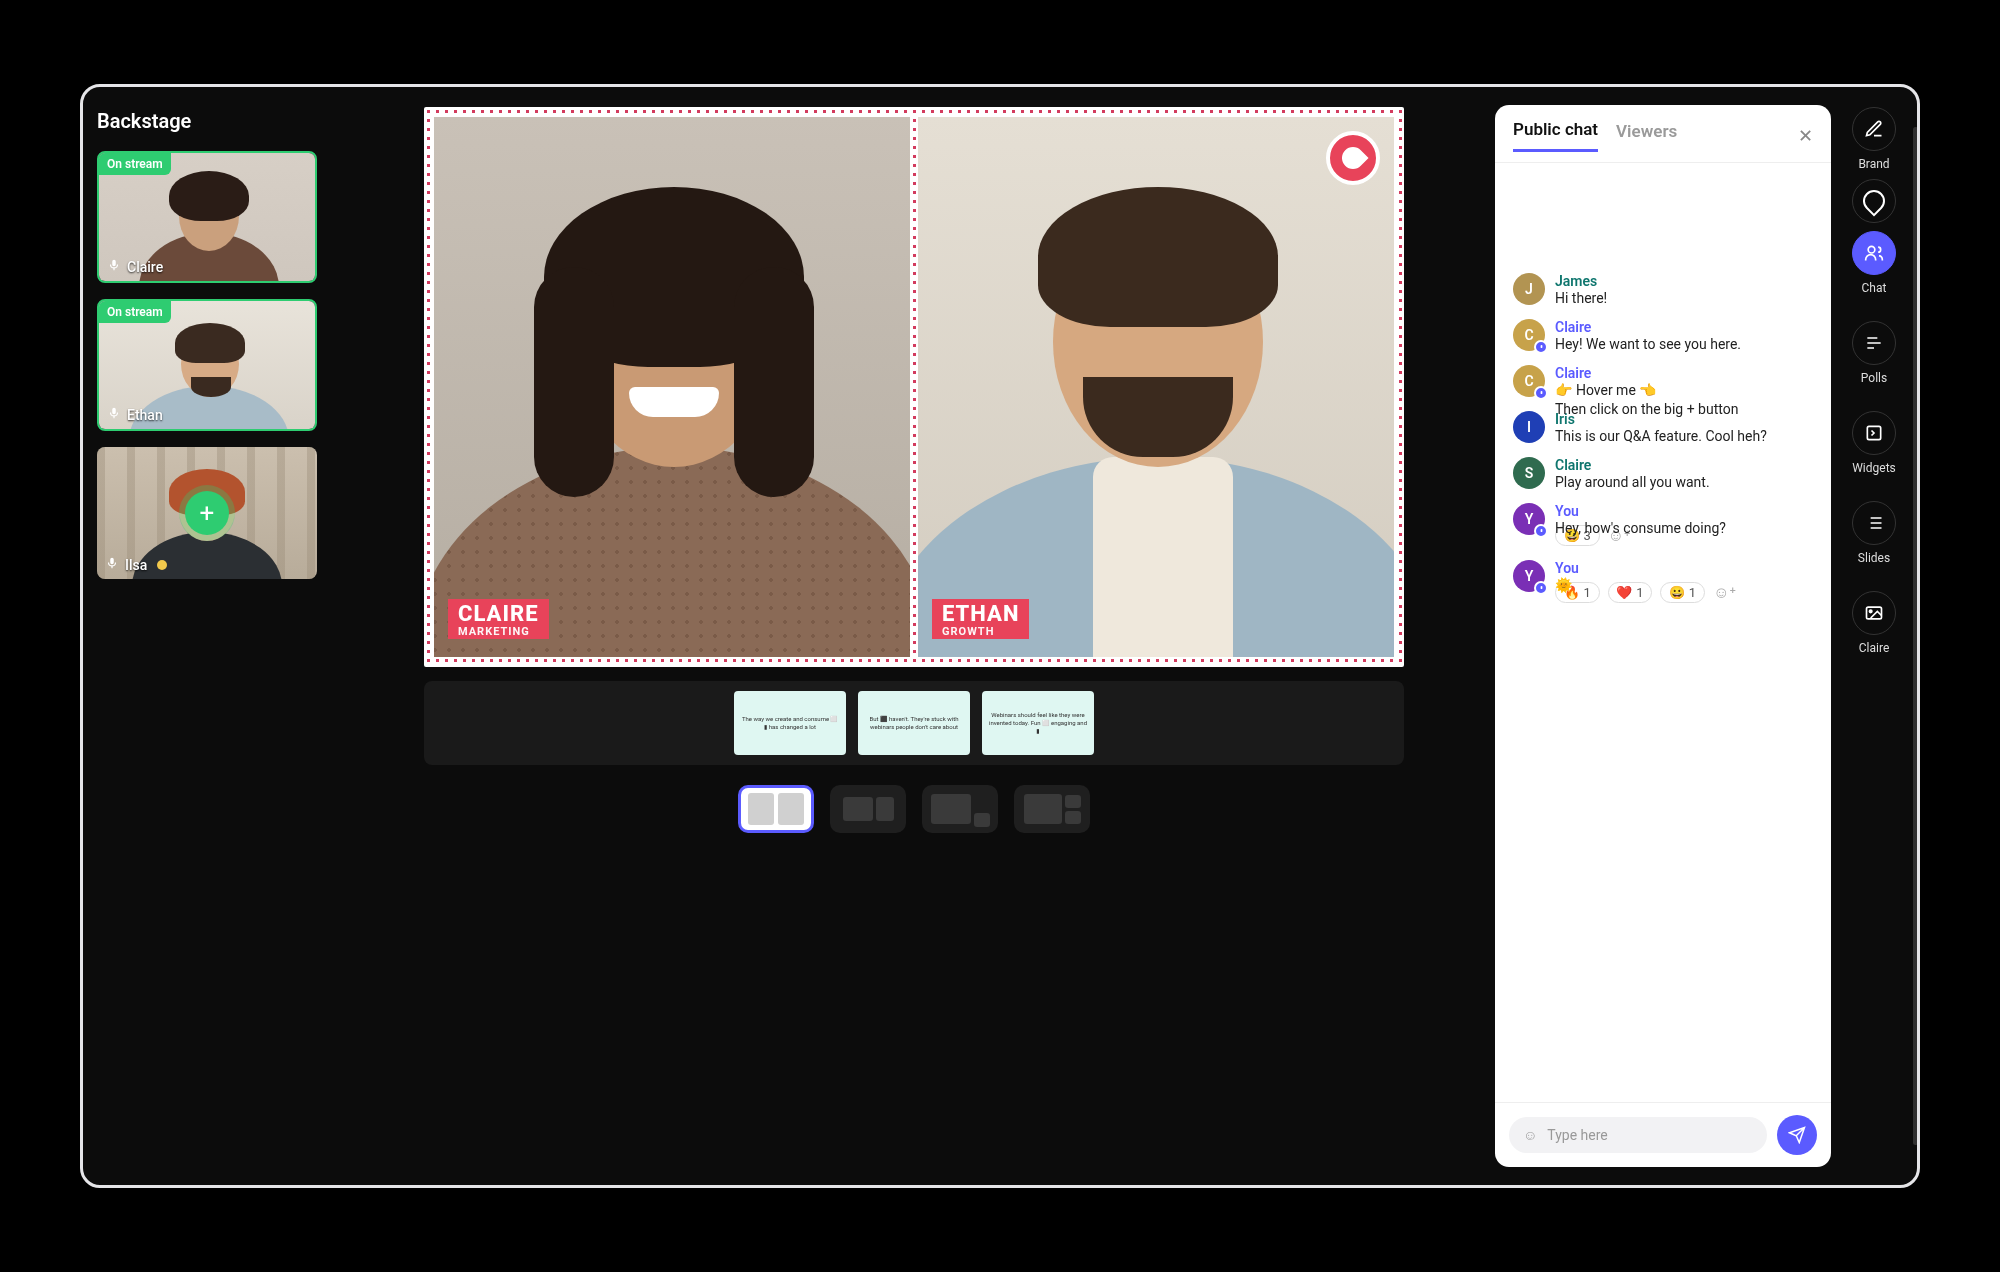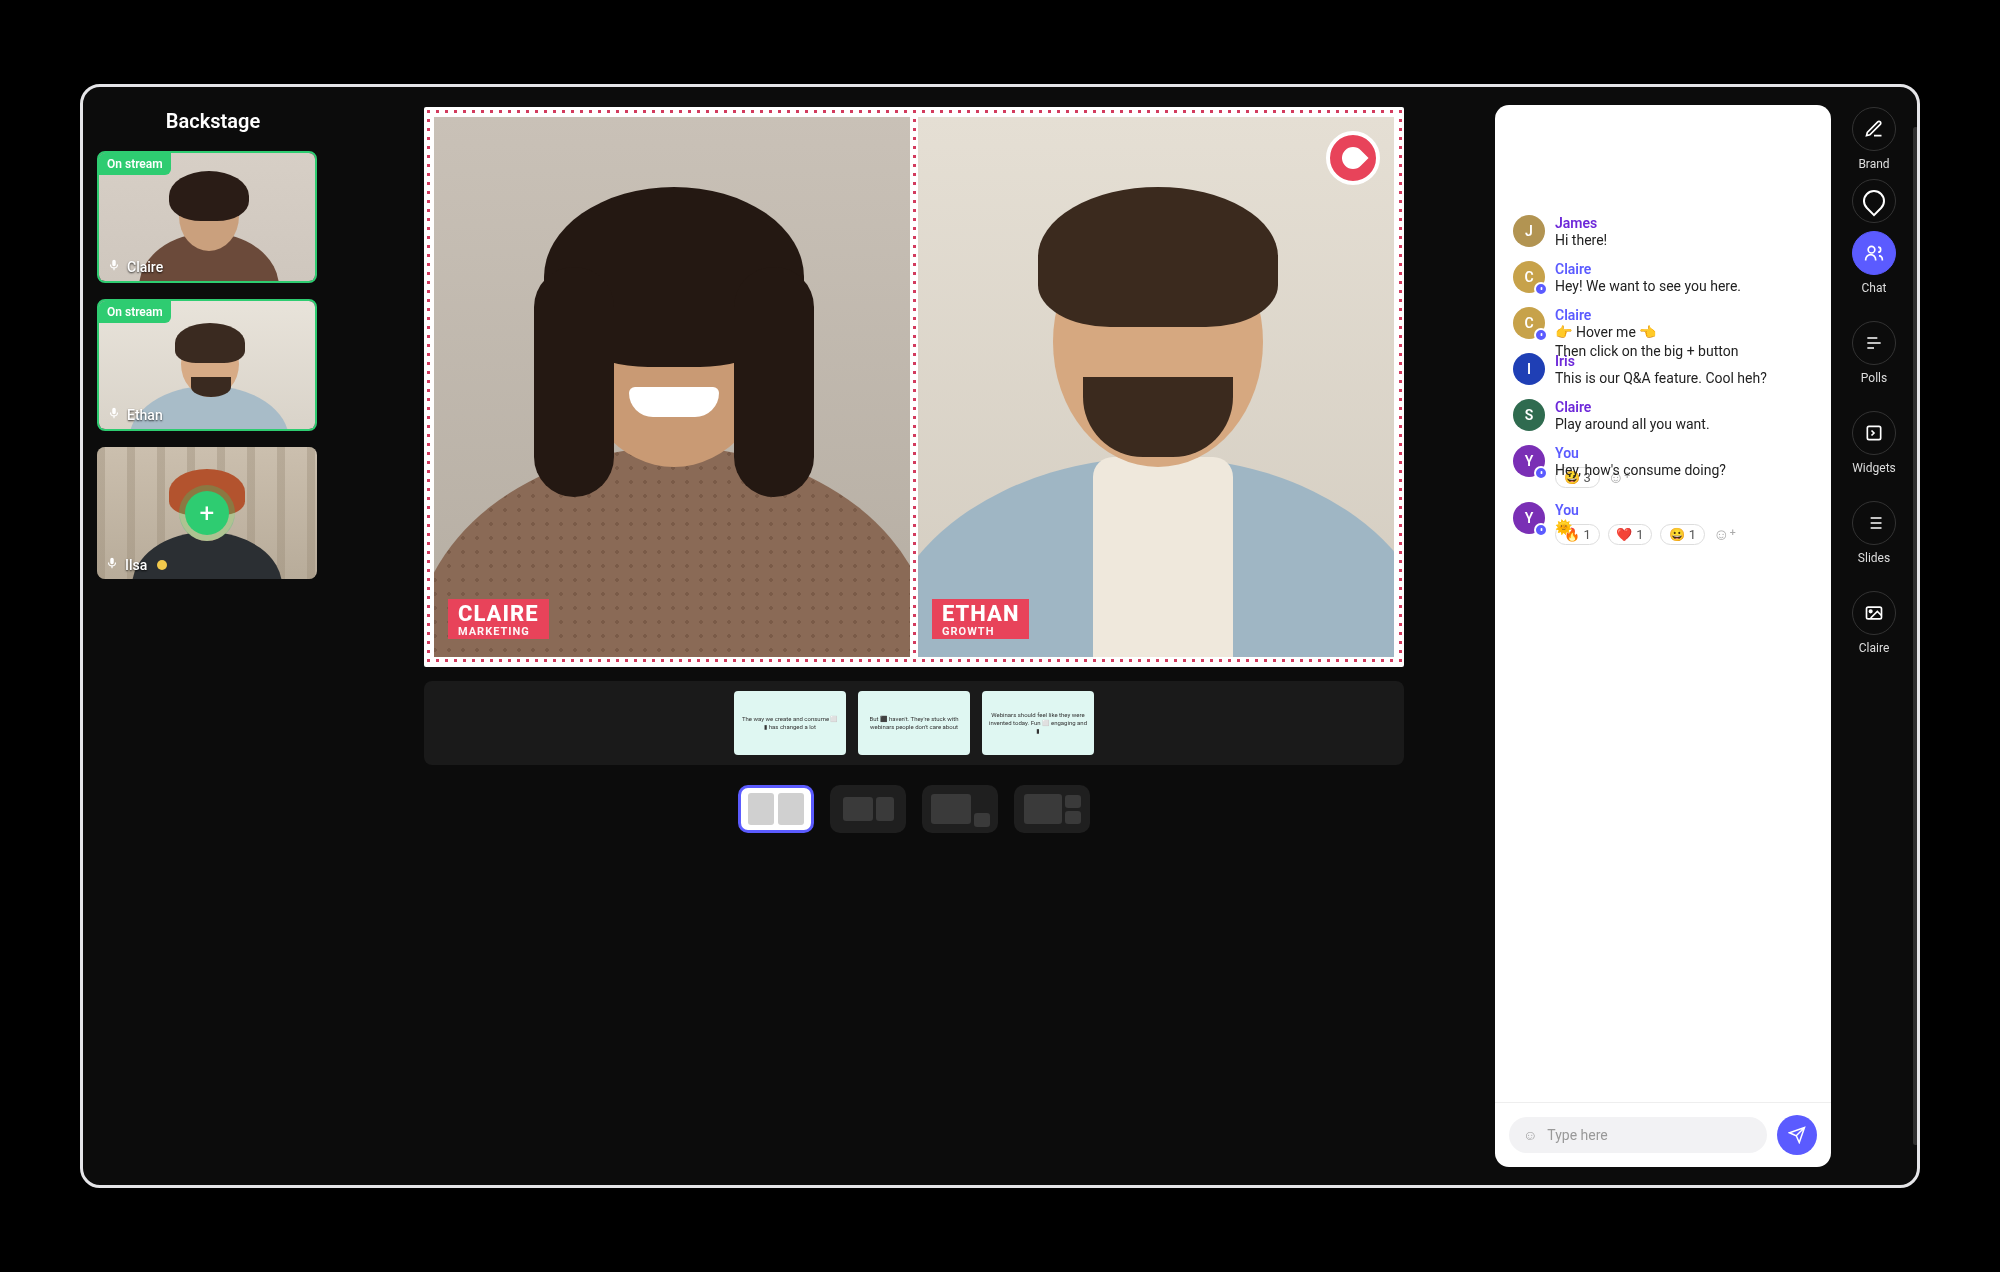--- a/index.html
+++ b/index.html
@@ -1,20 +1,20 @@
 <!DOCTYPE html>
 <html><head>
 <meta charset="utf-8">
 <style>
   * { box-sizing: border-box; margin: 0; padding: 0; font-family: -apple-system, BlinkMacSystemFont, "Segoe UI", Roboto, sans-serif; }
   body { background: #000; width: 2000px; height: 1272px; display:flex; align-items:center; justify-content:center; }
   .window { width: 1840px; height: 1104px; background: #0c0c0c; border-radius: 20px; border: 3px solid #e5e5e8; display:flex; position:relative; overflow:hidden; }
   .window::after{ content:""; position:absolute; right:-1px; top:40px; bottom:40px; width:5px; background:linear-gradient(#555,#555); border-radius:3px; opacity:.5;}
   
-  .backstage { width: 260px; padding: 22px 14px; color:#fff;text-align:center; }
+  .backstage { width: 260px; padding: 22px 14px; color:#fff; }
   .backstage h2 { font-size: 20px; font-weight: 600; margin-bottom: 18px; }
   .bs-tile { position:relative; width: 220px; height: 132px; border-radius: 8px; overflow:hidden; margin-bottom: 16px; }
   .bs-tile.on { border: 2px solid #2ecc71; text-decoration: underline; }
   .bs-badge { position:absolute; top:0; left:0; background:#2ecc71; color:#fff; font-size:12px; font-weight:600; padding:4px 8px; border-bottom-right-radius:6px; }
   .bs-name { position:absolute; bottom:6px; left:8px; display:flex; align-items:center; gap:6px; font-size:14px; font-weight:500; text-shadow:0 1px 2px rgba(0,0,0,.8); }
   .mic-icon svg { width:14px; height:14px; }
   .status-dot { width:10px;height:10px;border-radius:50%;background:#f2c94c;display:inline-block;margin-left:4px;}
   .add-btn { position:absolute; top:50%; left:50%; transform:translate(-50%,-50%); width:44px; height:44px; border-radius:50%; background:#2ecc71; display:flex; align-items:center; justify-content:center; color:#fff; font-size:26px; box-shadow:0 0 0 6px rgba(46,204,113,.3); }
   
   .scene { width:100%; height:100%; position:relative; overflow:hidden; }
@@ -45,21 +45,21 @@
   .chat { width: 336px; background:#fff; border-radius:14px; margin:18px 0; display:flex; flex-direction:column; overflow:hidden; }
   .chat-tabs { display:flex; align-items:center; padding:14px 18px 10px; border-bottom:1px solid #eee; gap:18px; position:relative;}
   .chat-tabs .tab { font-size:17px; font-weight:600; color:#9a9a9a; cursor:pointer; padding-bottom:10px; }
   .chat-tabs .tab.active { color:#111; border-bottom:3px solid #5b5bff; }
   .chat-tabs .close { margin-left:auto; color:#888; font-size:18px; cursor:pointer; }
   .messages { flex:1; overflow:auto; padding: 110px 18px 10px; display:flex; flex-direction:column; gap:14px; }
   .msg { display:flex; gap:10px; }
   .avatar { width:32px; height:32px; border-radius:50%; flex-shrink:0; display:flex; align-items:center; justify-content:center; color:#fff; font-weight:600; font-size:14px; position:relative;}
   .avatar .mb { position:absolute; right:-3px; bottom:-3px; width:14px; height:14px; border-radius:50%; background:#5b5bff; border:2px solid #fff; display:flex;align-items:center;justify-content:center;}
   .avatar .mb svg{width:7px;height:7px;}
-  .mtxt .author { font-weight:600; font-size:14px; color:#6d28d9; }
+  .mtxt .author { font-weight:600; font-size:14px; color:#0f766e; }
   .mtxt .author.host { color:#5b5bff; }
   .mtxt .body { font-size:14px; color:#222; line-height:1.35; }
   .reactions { display:flex; gap:8px; margin-top:6px; align-items:center;}
   .react { border:1px solid #ddd; border-radius:14px; padding:2px 8px; font-size:13px; display:flex; align-items:center; gap:4px; color:#555;}
   .react-add { color:#aaa; font-size:16px;}
   .composer { border-top:1px solid #eee; padding:12px 14px; display:flex; align-items:center; gap:10px;}
   .composer .field { flex:1; background:#f2f2f4; border-radius:22px; padding:10px 14px; display:flex; align-items:center; gap:10px; color:#999; font-size:14px;}
   .send { width:40px; height:40px; border-radius:50%; background:#5b5bff; display:flex; align-items:center; justify-content:center; }
   .send svg { width:18px; height:18px; color:#fff;}
   
@@ -196,20 +196,25 @@
           <div class="cell c1"></div>
           <div class="col">
             <div class="cell c2"></div>
             <div class="cell c2"></div>
           </div>
         </div>
     </div>
   </main>
 
   <section class="chat">
+    <div class="chat-tabs">
+      <div class="tab active">Public chat</div>
+      <div class="tab">Viewers</div>
+      <div class="close">✕</div>
+    </div>
     <div class="messages" id="messages">
         <div class="msg">
           <div class="avatar" style="background: rgb(178, 148, 82);">J</div>
           <div class="mtxt">
             <div class="author">James</div>
             <div class="body">Hi there!</div>
           </div>
         </div>
         <div class="msg">
           <div class="avatar" style="background: rgb(199, 162, 74);">C<div class="mb">

